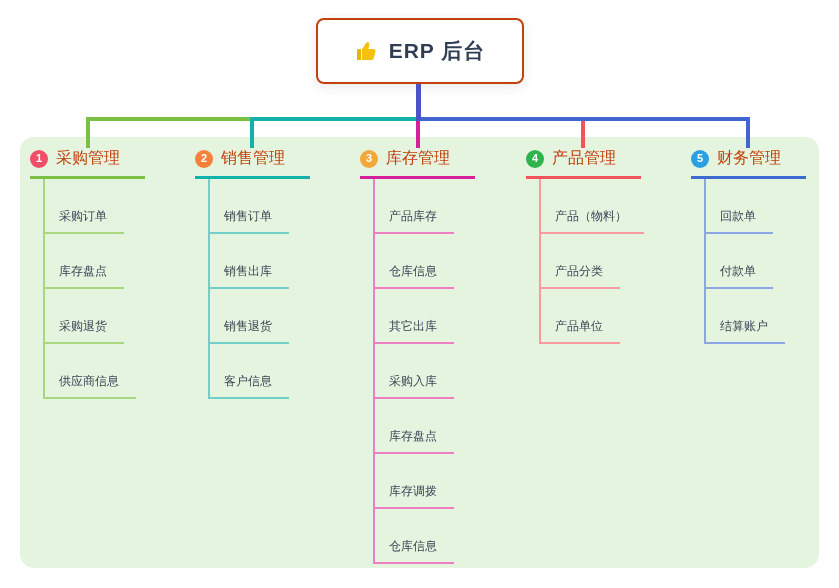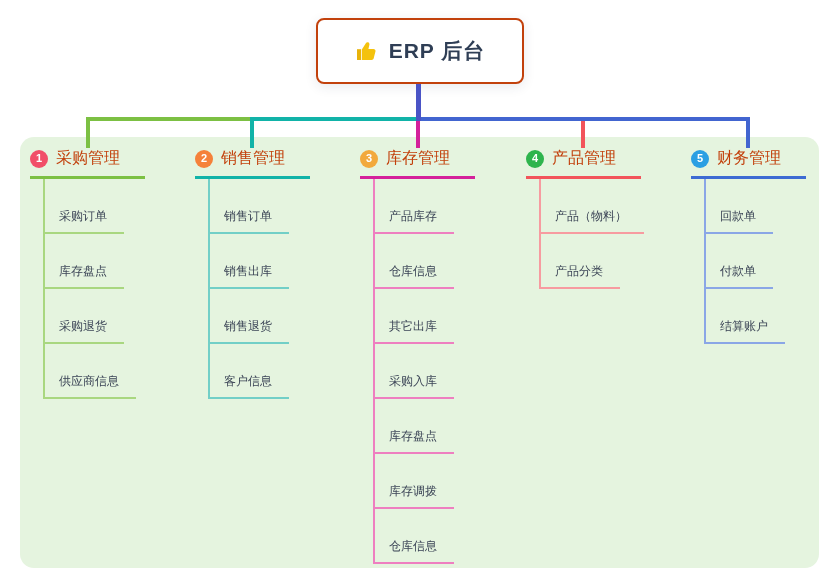--- a/index.html
+++ b/index.html
@@ -161,20 +161,23 @@
         </span>
       <span class="branch-title-text">产品管理</span>
     </div>
     <div class="children">
       <div class="child">
           <span class="child-label">产品（物料）</span>
         </div>
       <div class="child">
           <span class="child-label">产品分类</span>
         </div>
+      <div class="child">
+          <span class="child-label">产品单位</span>
+        </div>
     </div>
   </div>
 
   <div class="branch" style="left: 691px; --main: #3d6bd3; --light: #8aa6e6; --badge: #2b9fe3;">
     <div class="branch-title">
       <span class="badge">
           <span>5</span>
         </span>
       <span class="branch-title-text">财务管理</span>
     </div>

